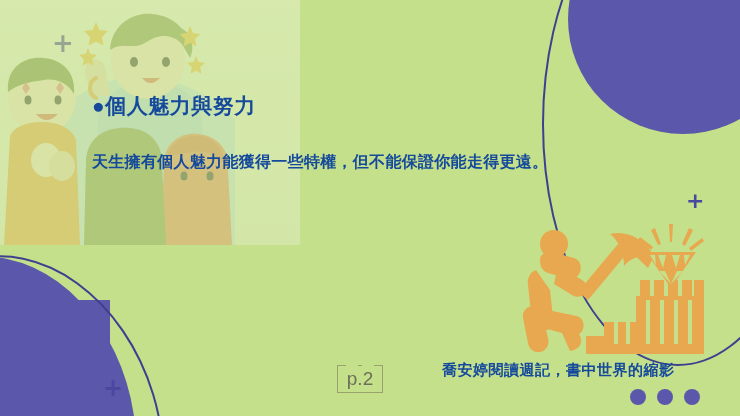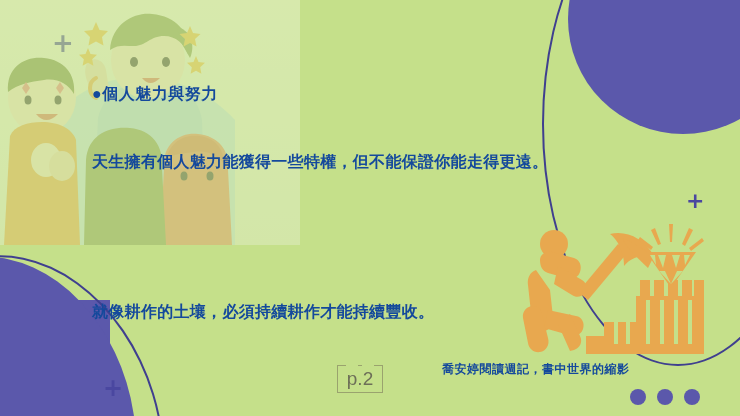--- a/index.html
+++ b/index.html
@@ -113,22 +113,22 @@
 
   
   .content {
     position: absolute;
     inset: 0;
     z-index: 50;
   }
   .heading {
     position: absolute;
     left: 92px;
-    top: 84px;
-    font-size: 16px;
+    top: 92px;
+    font-size: 21px;
     font-weight: 700;
     color: #14499c;
     letter-spacing: 0.5px;
     white-space: nowrap;
   }
   .para {
     position: absolute;
     font-size: 16px;
     font-weight: 700;
     color: #14499c;
@@ -164,21 +164,21 @@
     background: #c5e08a;
   }
   .page-badge::before { left: 8px; width: 12px; }
   .page-badge::after  { right: 8px; width: 12px; }
 
   
   .footer-caption {
     position: absolute;
     left: 442px;
     top: 361px;
-    font-size: 12px;
+    font-size: 15px;
     font-weight: 700;
     color: #14499c;
     white-space: nowrap;
     letter-spacing: 0.5px;
   }
   .dots {
     position: absolute;
     left: 630px;
     top: 389px;
     display: flex;
@@ -324,21 +324,20 @@
         </g>
       </svg>
     </div>
   </div>
 
   <div class="content">
 
     <div class="heading">●個人魅力與努力</div>
 
     <div class="para para-1">天生擁有個人魅力能獲得一些特權，但不能保證你能走得更遠。</div>
-    <div class="para para-3">就像耕作的土壤，必須持續耕作才能持續豐收。</div>
 
     <div class="page-badge">
       <span>p.2</span>
     </div>
 
     <div class="footer-caption">喬安婷閱讀週記，書中世界的縮影</div>
 
     <div class="dots">
       <span class="dot"></span>
       <span class="dot"></span>

